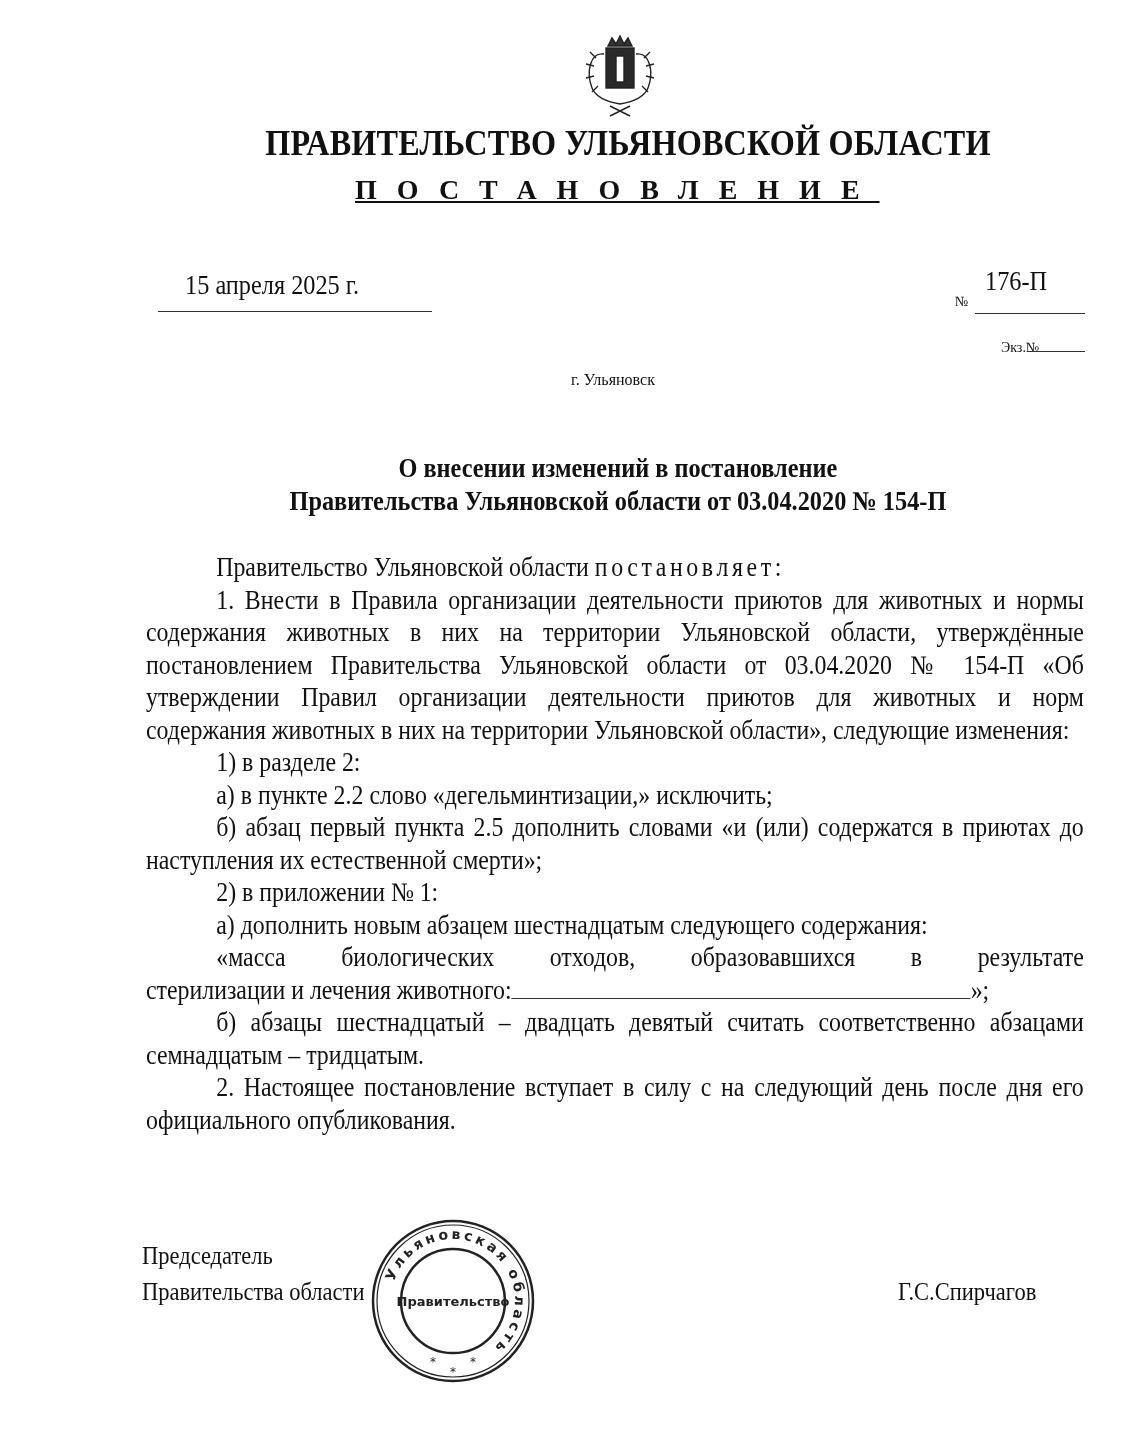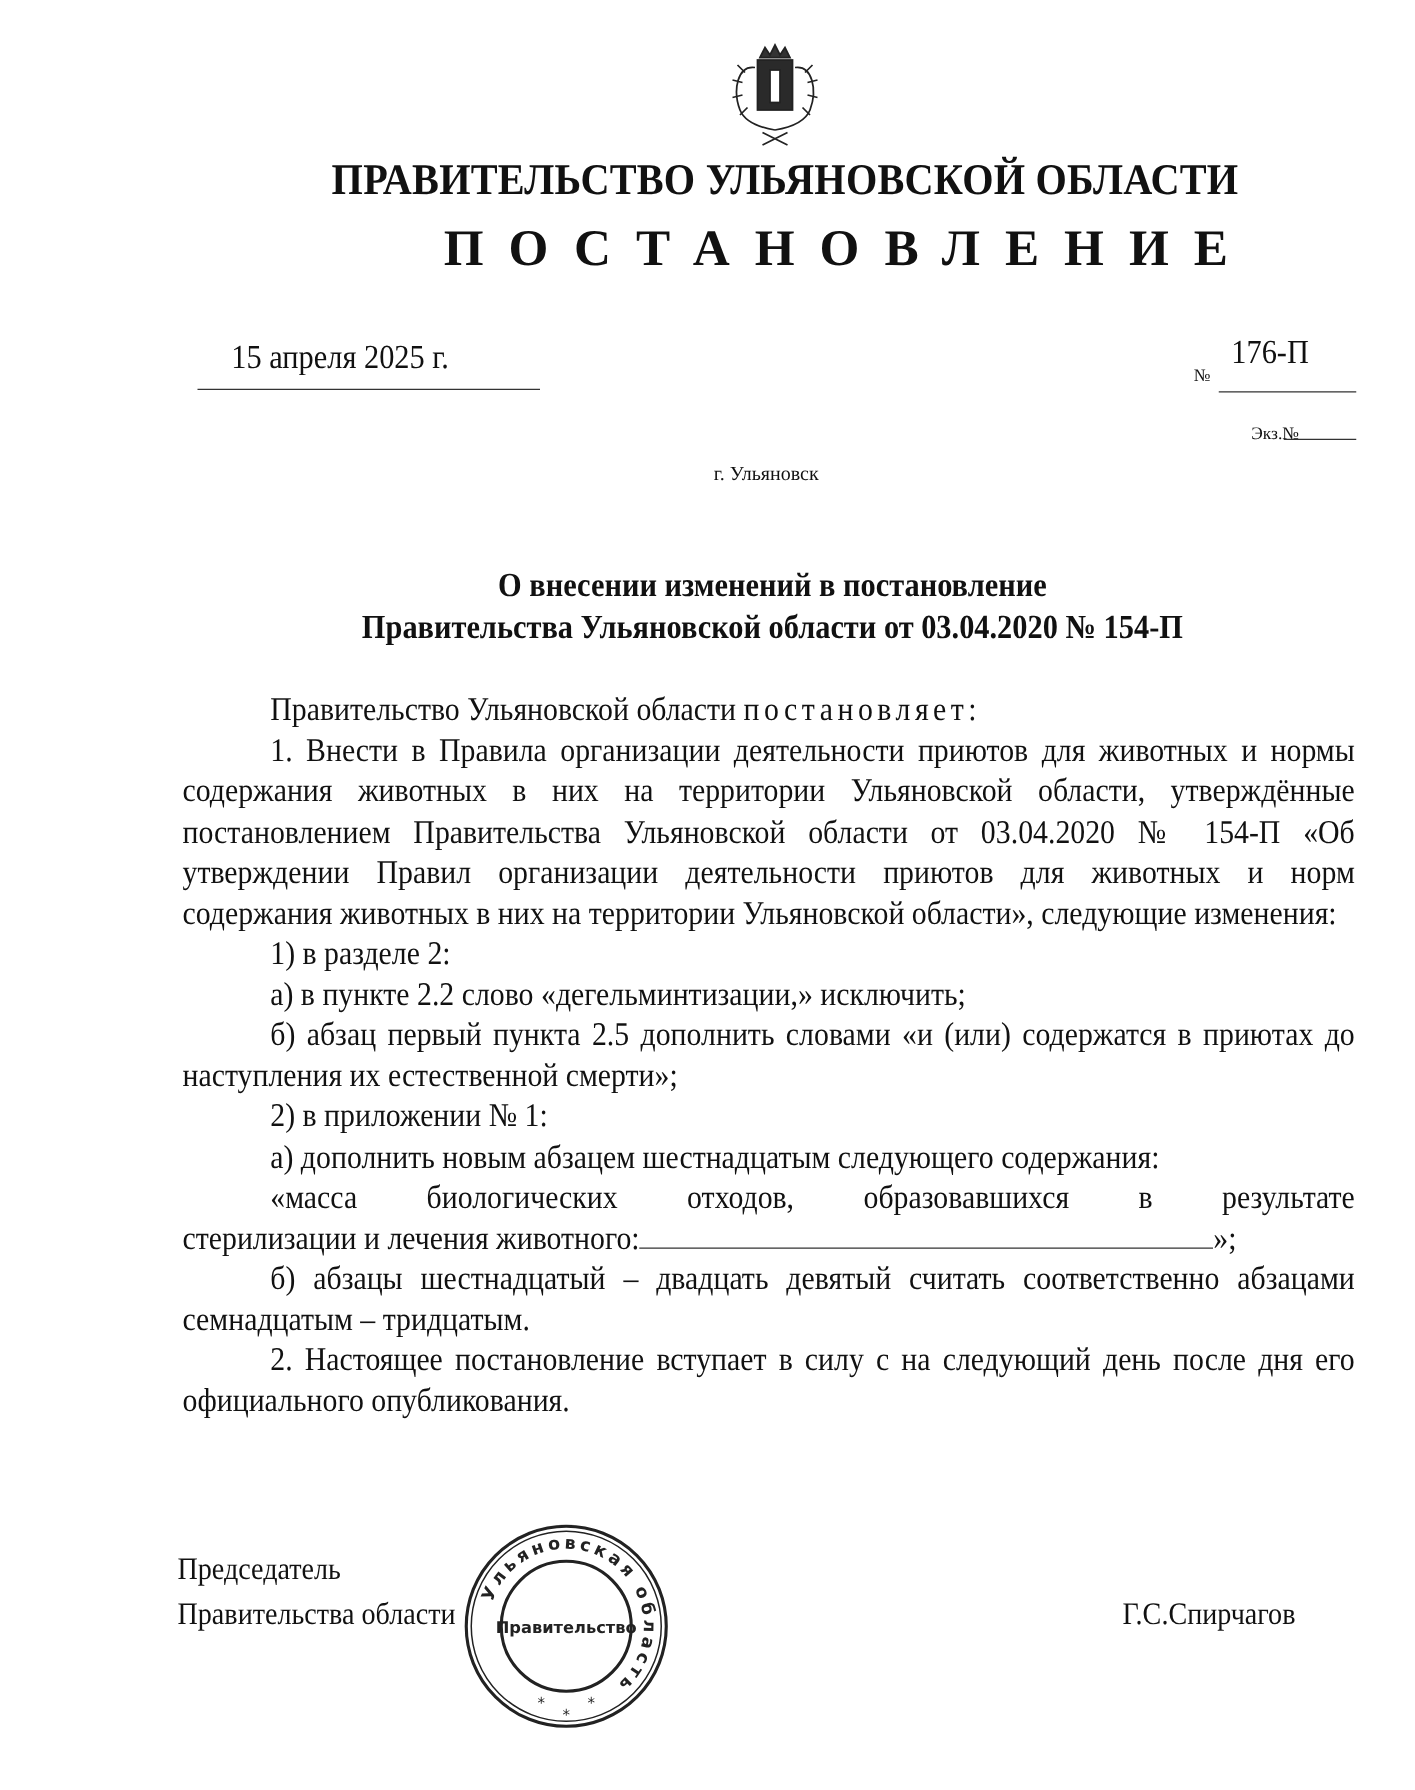--- a/index.html
+++ b/index.html
@@ -1,21 +1,21 @@
 <!DOCTYPE html>
 <html><head>
 <meta charset="utf-8">
 <style>
   html, body { margin: 0; padding: 0; background: #ffffff; }
   body { width: 1132px; height: 1432px; position: relative; overflow: hidden; color: #111; font-family: "Liberation Serif", "DejaVu Serif", serif; }
   .abs { position: absolute; }
   .emblem { left: 578px; top: 32px; width: 84px; height: 88px; }
   .org { left: 0; width: 1132px; top: 124px; text-align: center; font-size: 35px; font-weight: bold; letter-spacing: 0.2px; transform: scaleX(0.92); transform-origin: 628px 0; }
   .org-inner { display:inline-block; margin-left: 124px; }
-  .doctype { left: 355px; top: 174px; font-size: 41px; font-weight: bold; letter-spacing: 20px; }
+  .doctype { left: 355px; top: 174px; font-size: 28px; font-weight: bold; letter-spacing: 20px; text-decoration: underline; }
   .date { left: 185px; top: 270px; font-size: 27px; transform: scaleX(0.9); transform-origin: 0 0; }
   .date-line { left: 158px; top: 311px; width: 274px; height: 1px; background: #333; }
   .num-sign { left: 955px; top: 294px; font-size: 14px; }
   .num-value { left: 985px; top: 266px; font-size: 27px; transform: scaleX(0.9); transform-origin: 0 0; }
   .num-line { left: 975px; top: 313px; width: 110px; height: 1px; background: #333; }
   .copy { left: 1001px; top: 340px; font-size: 14px; }
   .copy-line { left: 1027px; top: 351px; width: 58px; height: 1px; background: #333; }
   .city { left: 0; width: 1132px; top: 371px; text-align: center; font-size: 16px; }
   .city span { display:inline-block; margin-left: 94px; }
   .title { left: 0; width: 1132px; top: 452px; text-align: center; font-size: 27px; font-weight: bold; line-height: 33px; transform: scaleX(0.9); transform-origin: 617px 0; }

